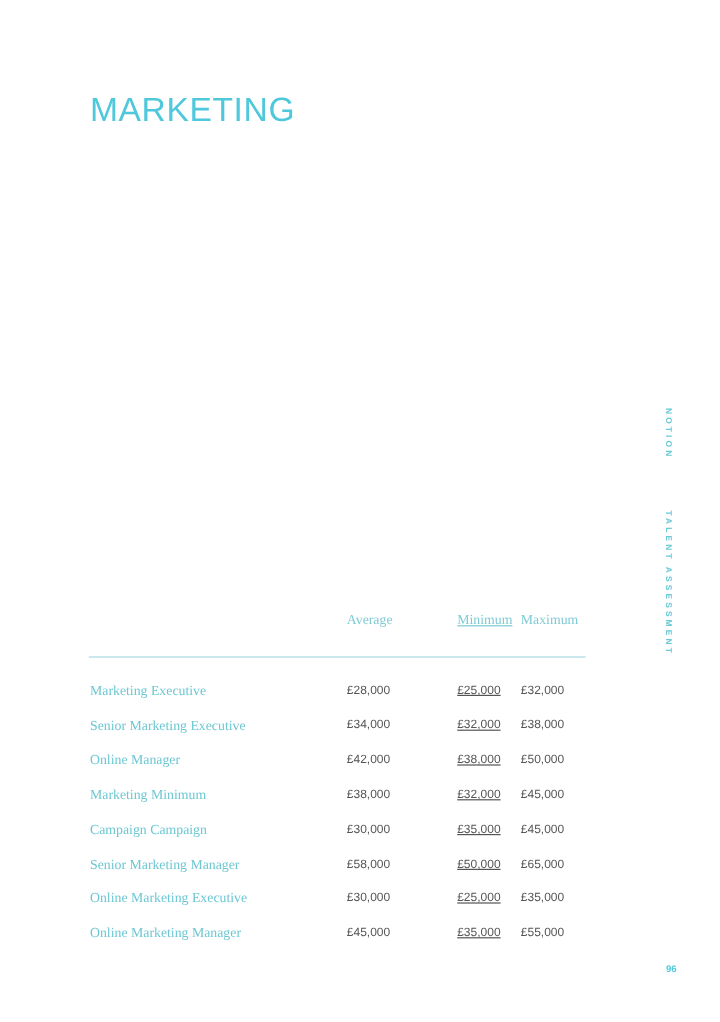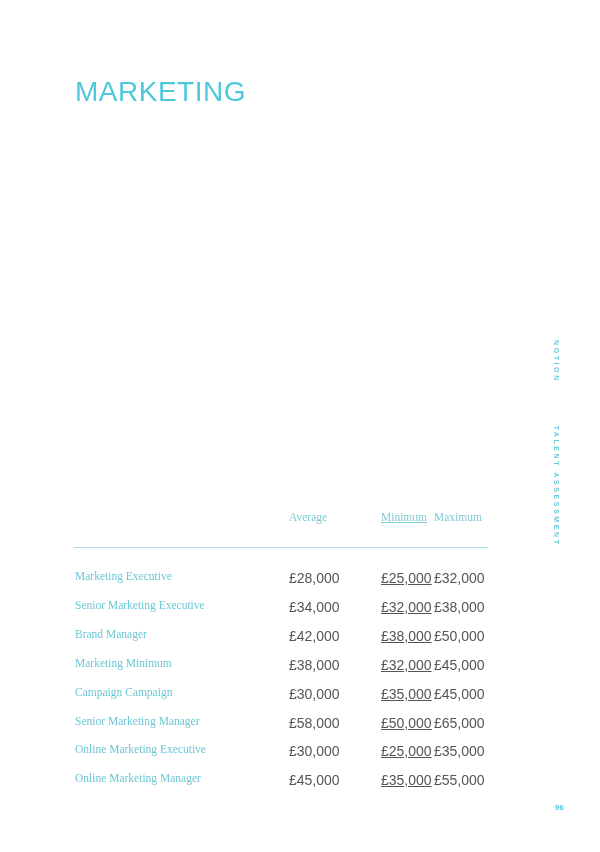--- a/index.html
+++ b/index.html
@@ -20,21 +20,21 @@
       position: absolute; top: 511px; left: 0; width: 600px; height: 16px;
       font-size: 11.5px; color: #7fcad4;
     }
     .table-head span { position: absolute; }
     .rule {
       position: absolute; left: 74px; top: 547px; width: 414px; height: 1px; background: #a9dbe2;
     }
     .row { position: absolute; left: 0; width: 600px; height: 16px; font-size: 11.5px; padding-left: 33px; }
     .row span { position: absolute; }
     .row .role { left: 75px; color: #6cc7d3; }
-    .row .val { color: #555555; font-family: "Liberation Sans", sans-serif; font-size: 14px; }
+    .row .val { color: #555555; font-family: "Liberation Sans", sans-serif; font-size: 10px; }
     .c1 { left: 289px; }
     .c2 { left: 381px; text-decoration: underline; }
     .c3 { left: 434px; }
     .page-num {
       position: absolute; left: 555px; top: 803px;
       font-family: "Liberation Sans", sans-serif; font-weight: bold;
       font-size: 8px; color: #4fc8dc; text-align: right;
     }
   </style>
 </head>
@@ -61,21 +61,21 @@
   <span class="val c2">£25,000</span>
   <span class="val c3">£32,000</span>
 </div>
 <div class="row" style="top:599px">
   <span class="role">Senior Marketing Executive</span>
   <span class="val c1">£34,000</span>
   <span class="val c2">£32,000</span>
   <span class="val c3">£38,000</span>
 </div>
 <div class="row" style="top:628px">
-  <span class="role">Brand Manager</span>
+  <span class="role">Online Manager</span>
   <span class="val c1">£42,000</span>
   <span class="val c2">£38,000</span>
   <span class="val c3">£50,000</span>
 </div>
 <div class="row" style="top:657px">
   <span class="role">Marketing Minimum</span>
   <span class="val c1">£38,000</span>
   <span class="val c2">£32,000</span>
   <span class="val c3">£45,000</span>
 </div>

